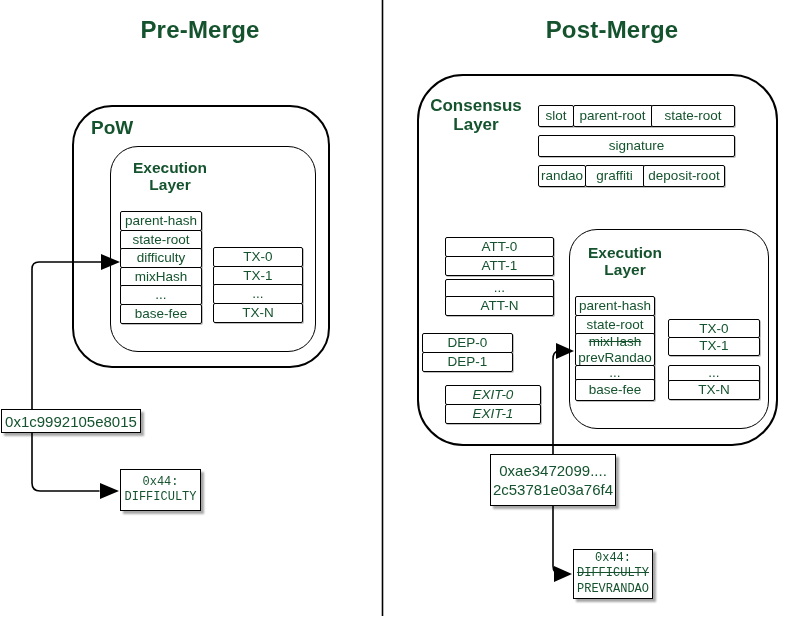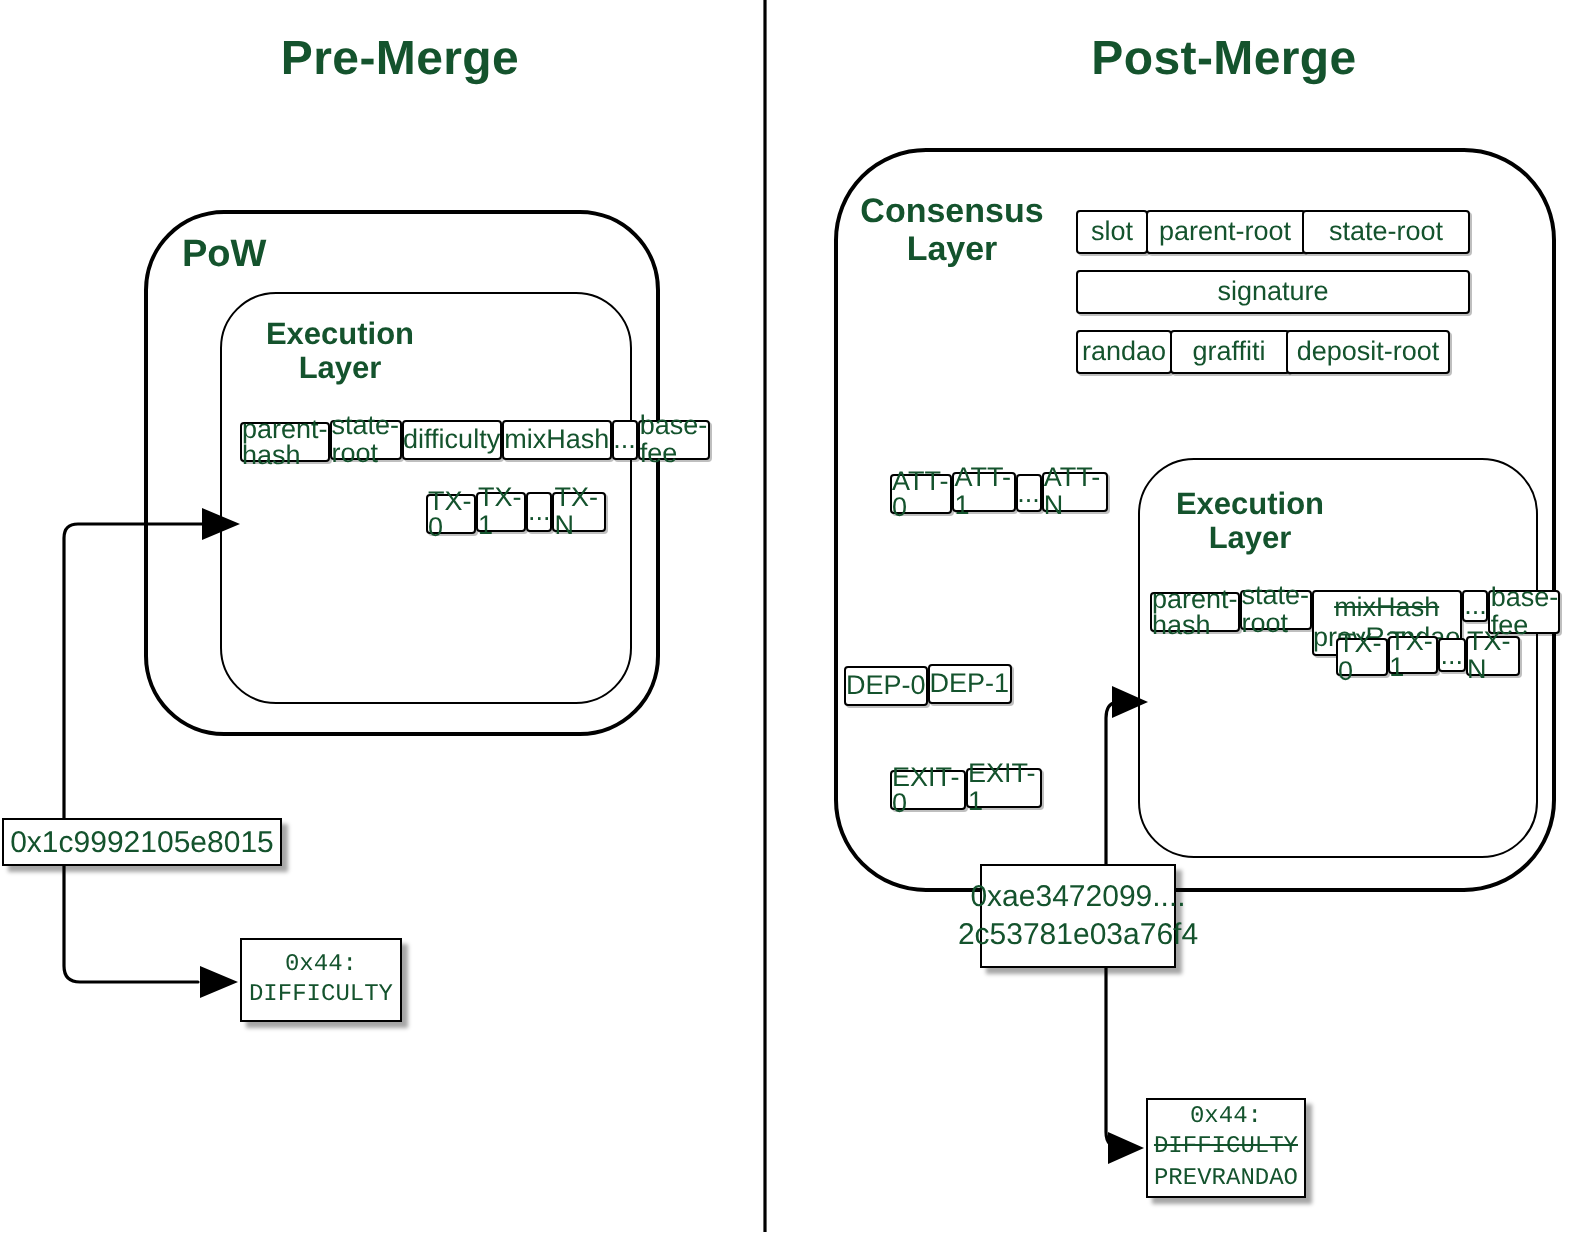--- a/index.html
+++ b/index.html
@@ -11,21 +11,21 @@
   .title{
     position:absolute;font-weight:bold;font-size:24px;text-align:center;
     letter-spacing:.2px;white-space:nowrap;
   }
   .rounded{
     position:absolute;box-sizing:border-box;border:2px solid #000;
     background:#fff;
   }
   .box-label{position:absolute;font-weight:bold;}
   .box-label.center{text-align:center;}
-  .vstack{position:absolute;display:flex;flex-direction:row;}
+  .vstack{position:absolute;display:flex;flex-direction:column;}
   .hstack{position:absolute;display:flex;flex-direction:row;}
   .cell{
     box-sizing:border-box;background:#fff;border:1.5px solid #000;
     display:flex;align-items:center;justify-content:center;
     font-size:13.5px;line-height:1;border-radius:2px;
     box-shadow:1px 1px 0 rgba(0,0,0,0.25);
   }
   .vstack .cell + .cell{margin-top:-1.5px;}
   .hstack .cell + .cell{margin-left:-1.5px;}
   .spacer{flex:0 0 auto;}
@@ -95,21 +95,21 @@
     <div class="spacer" style="height:3px;"></div>
     <div class="cell" style="height:19px;">...</div>
     <div class="cell" style="height:20px;">ATT-N</div>
   </div>
 
   <div class="vstack" style="left:422px;top:333px;width:91px;">
     <div class="cell" style="height:20px;">DEP-0</div>
     <div class="cell" style="height:20px;">DEP-1</div>
   </div>
 
-  <div class="vstack" style="left:445px;top:385px;width:76px;">
+  <div class="vstack" style="left:445px;top:385px;width:96px;font-style:italic;">
     <div class="cell" style="height:20px;">EXIT-0</div>
     <div class="cell" style="height:20px;">EXIT-1</div>
   </div>
 
   <div class="rounded" style="left:569px;top:229px;width:200px;height:200px;border-radius:28px;border-width:1.7px;"></div>
   <div class="box-label center" style="left:579px;top:244px;width:92px;font-size:15.5px;line-height:17px;">Execution Layer</div>
 
   <div class="vstack" style="left:575px;top:296px;width:80px;">
     <div class="cell" style="height:20px;">parent-hash</div>
     <div class="cell" style="height:20px;">state-root</div>
@@ -141,21 +141,21 @@
     <polygon points="572,574 554,566 554,582" fill="#000"></polygon>
   </svg>
 
   <div class="shadow-box value-label" style="left:1px;top:409px;width:140px;height:24px;">0x1c9992105e8015</div>
 
   <div class="shadow-box slot-box" style="left:120px;top:469px;width:81px;height:42px;">
     <span>0x44:</span>
     <span>DIFFICULTY</span>
   </div>
 
-  <div class="shadow-box value-label" style="left:490px;top:432px;width:98px;height:52px;">
+  <div class="shadow-box value-label" style="left:490px;top:454px;width:126px;height:52px;">
     <span>0xae3472099....</span>
     <span>2c53781e03a76f4</span>
   </div>
 
   <div class="shadow-box slot-box" style="left:573px;top:549px;width:80px;height:50px;">
     <span>0x44:</span>
     <span class="struck">DIFFICULTY</span>
     <span>PREVRANDAO</span>
   </div>
 

